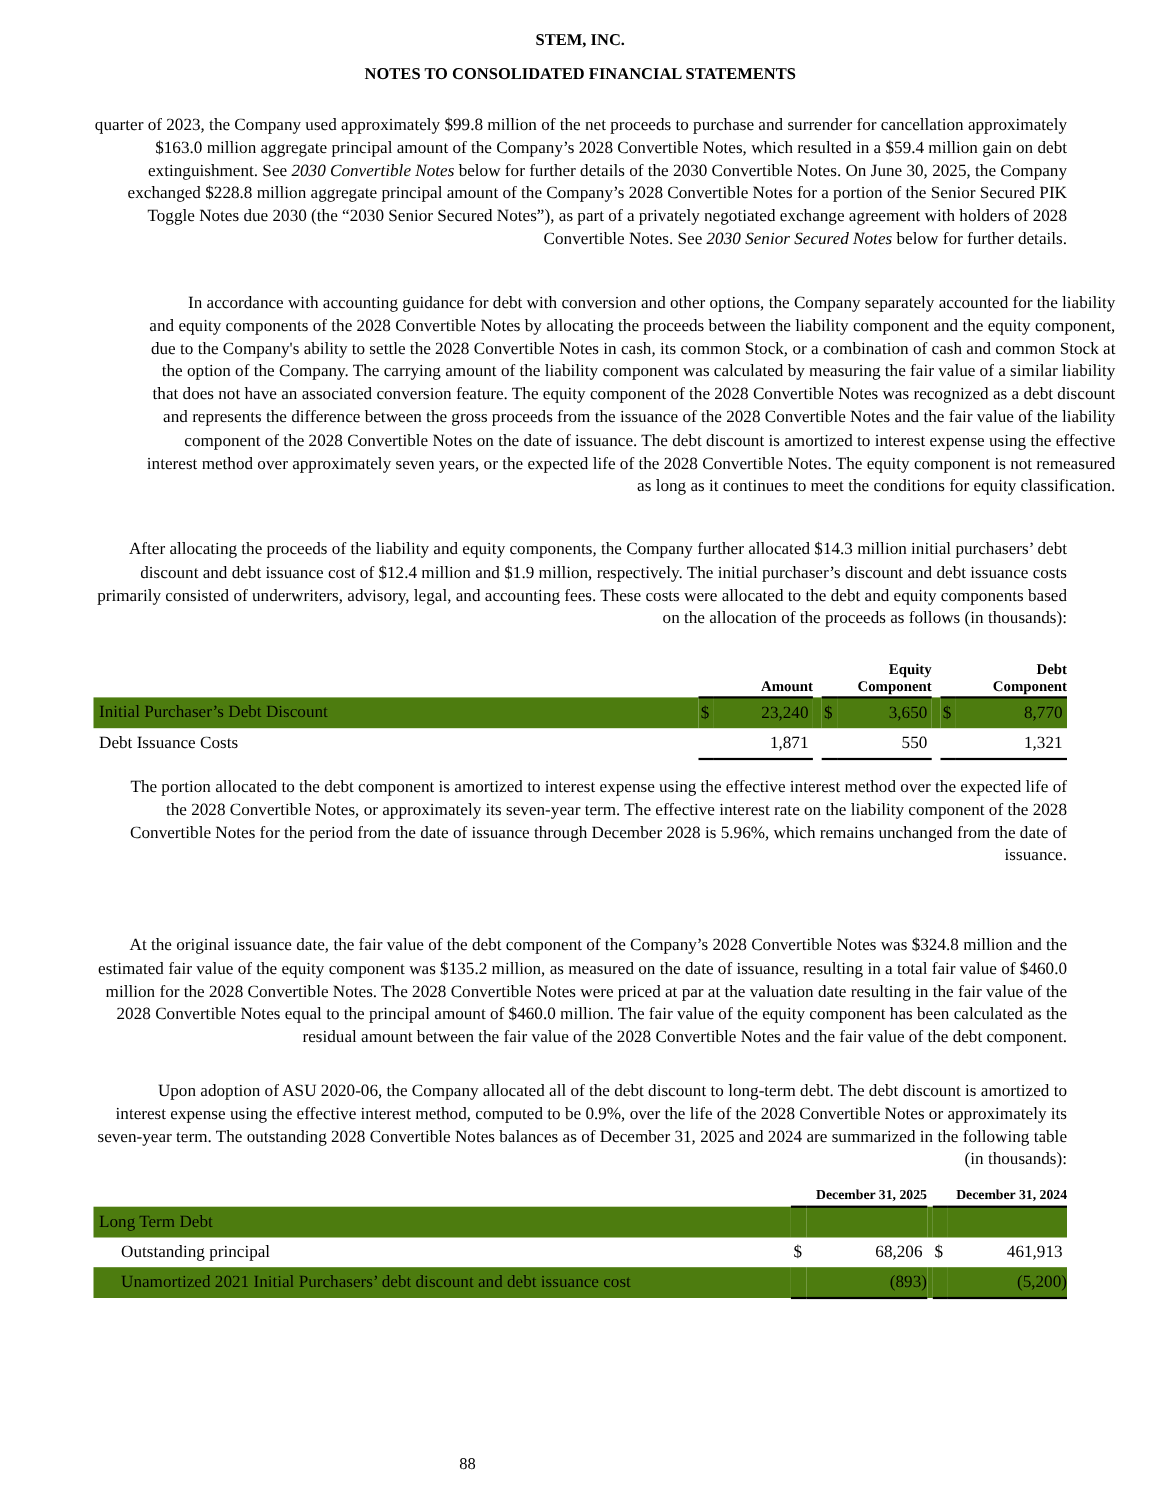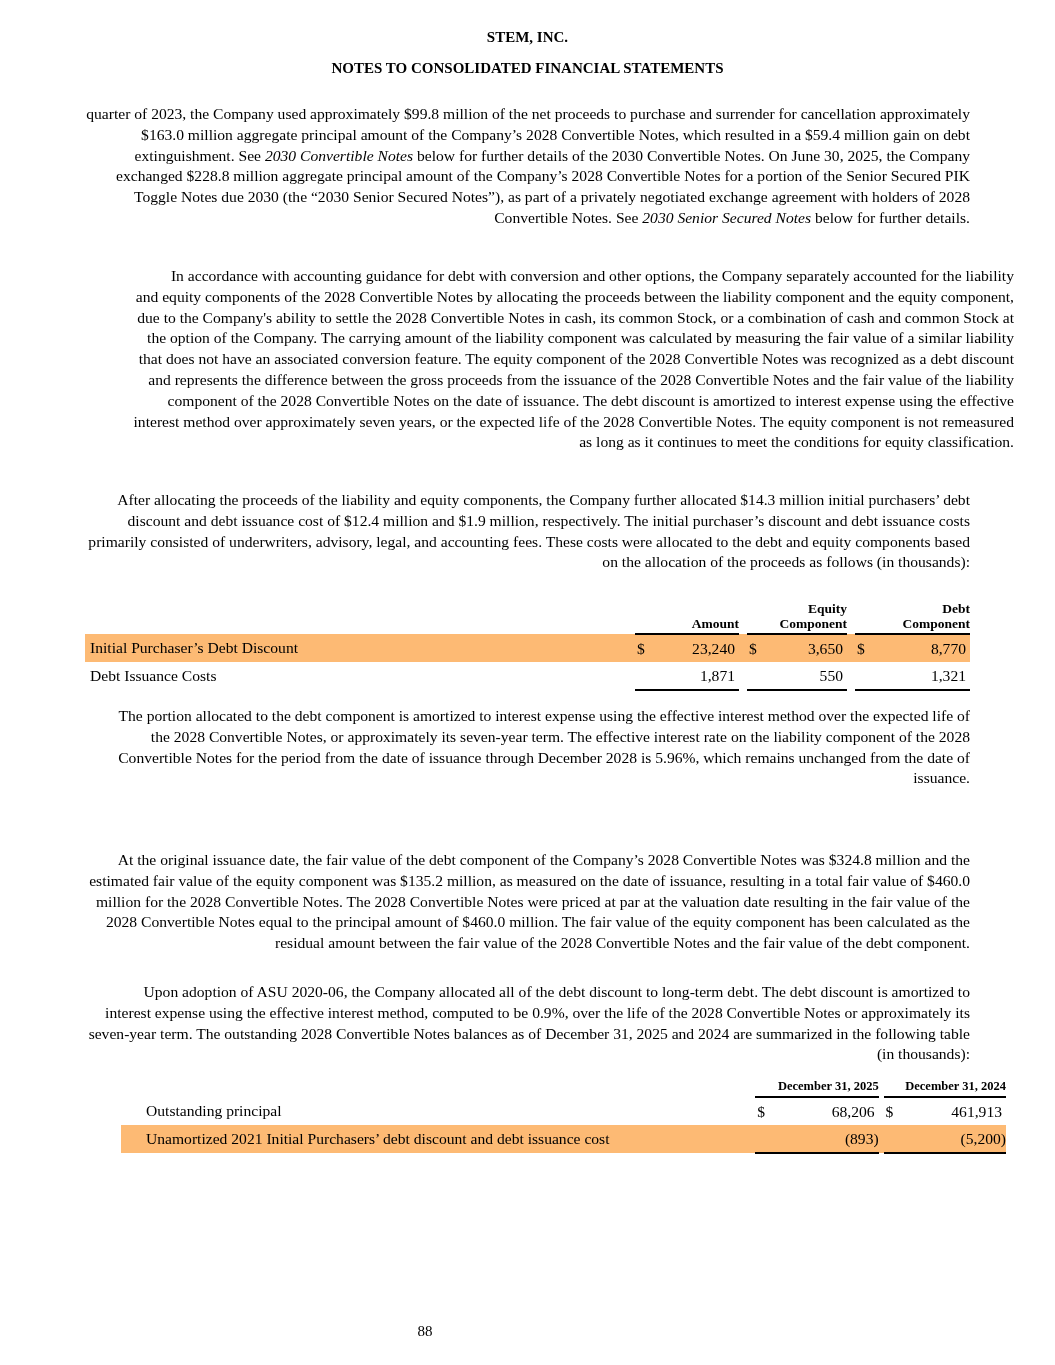--- a/index.html
+++ b/index.html
@@ -12,21 +12,21 @@
   .hdr { text-align: center; font-weight: bold; font-size: 15px; }
   .hdr1 { position: absolute; top: 29px; left: 0; width: 885px; }
   .hdr2 { position: absolute; top: 60px; left: 0; width: 885px; }
   p.para { margin: 0; line-height: 20.8px; text-align: right; }
   .indent { text-indent: 32px; }
   .blk { position: absolute; left: 0; width: 885px; }
   i { font-style: italic; }
 
   table.fin { border-collapse: collapse; position: absolute; left: 0; width: 885px; font-size: 15.6px; }
   table.fin td { padding: 0; height: 27px; vertical-align: middle; white-space: nowrap; }
-  .shade td { background: #fdba74; }
+  .shade td { background: #4d7c0f; }
   .th { font-weight: bold; font-size: 13.5px; text-align: right; line-height: 15px; vertical-align: bottom !important; padding-bottom: 2px !important; }
   .ul { border-bottom: 2px solid #000; }
   .dbl { border-bottom: 4px double #000; }
   .num { text-align: right; padding-right: 4px !important; }
   .dol { text-align: left; padding-left: 2px !important; }
   .lbl { padding-left: 5px !important; }
   .gap { width: 8px; }
   .pagenum { position: absolute; top: 1323px; left: 0; width: 850px; text-align: center; font-size: 15px; }
 </style>
 </head>
@@ -101,35 +101,43 @@
   </div>
 
   <div class="blk" style="top:850px;">
     <p class="para indent">At the original issuance date, the fair value of the debt component of the Company’s 2028 Convertible Notes was $324.8 million and the estimated fair value of the equity component was $135.2 million, as measured on the date of issuance, resulting in a total fair value of $460.0 million for the 2028 Convertible Notes. The 2028 Convertible Notes were priced at par at the valuation date resulting in the fair value of the 2028 Convertible Notes equal to the principal amount of $460.0 million. The fair value of the equity component has been calculated as the residual amount between the fair value of the 2028 Convertible Notes and the fair value of the debt component.</p>
   </div>
 
   <div class="blk" style="top:982px;">
     <p class="para indent">Upon adoption of ASU 2020-06, the Company allocated all of the debt discount to long-term debt. The debt discount is amortized to interest expense using the effective interest method, computed to be 0.9%, over the life of the 2028 Convertible Notes or approximately its seven-year term. The outstanding 2028 Convertible Notes balances as of December 31, 2025 and 2024 are summarized in the following table (in thousands):</p>
   </div>
 
-  <table class="fin" style="top:1067px;margin-left:36px;">
+  <table class="fin" style="top:1067px;">
     <colgroup>
       <col style="width:638px">
         <col style="width:14px">
         <col style="width:110px">
         <col style="width:5px">
       <col style="width:14px">
         <col style="width:109px">
     </colgroup>
     <tbody>
         <tr style="height:20px">
       <td></td>
       <td colspan="2" class="th ul" style="font-size:12.5px">December 31, 2025</td>
       <td></td>
       <td colspan="2" class="th ul" style="font-size:12.5px">December 31, 2024</td>
+    </tr>
+    <tr class="shade" style="height:24px">
+      <td class="lbl">Long Term Debt</td>
+      <td></td>
+          <td></td>
+          <td></td>
+          <td></td>
+          <td></td>
     </tr>
     <tr style="height:25px">
       <td class="lbl" style="padding-left:25px !important">Outstanding principal</td>
       <td class="dol">$</td>
       <td class="num">68,206</td>
       <td></td>
       <td class="dol">$</td>
       <td class="num">461,913</td>
     </tr>
     <tr class="shade" style="height:24px">

